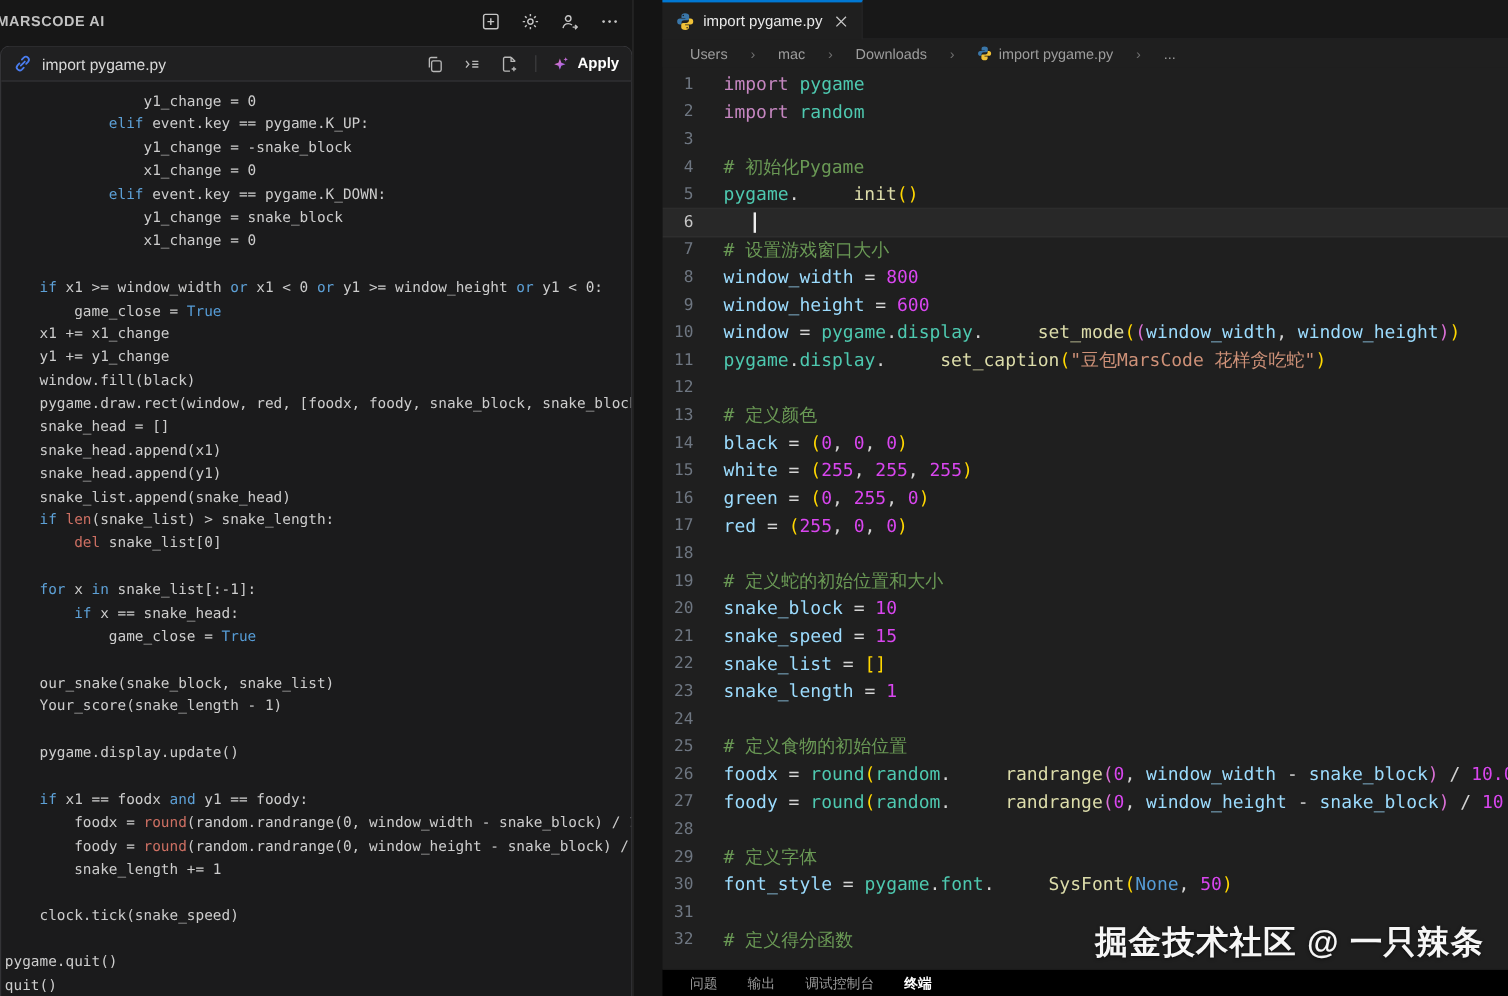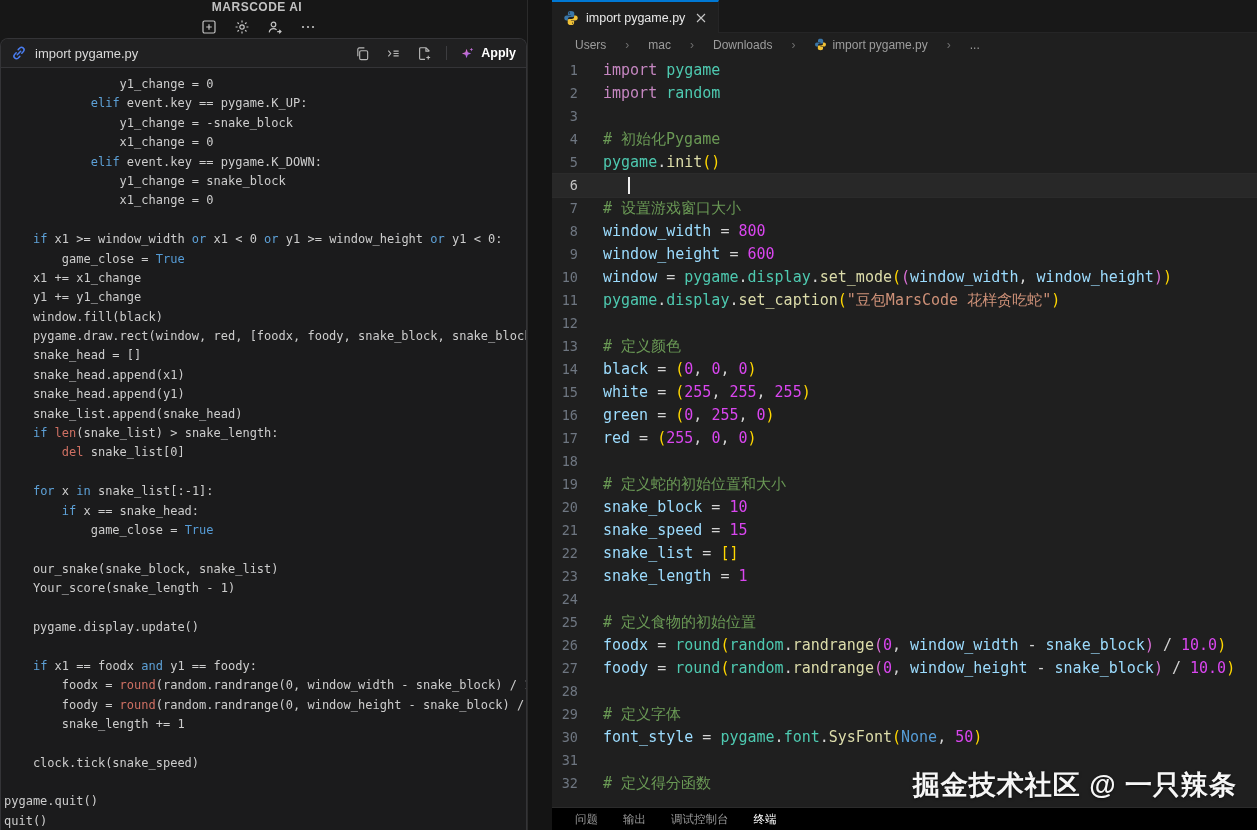--- a/index.html
+++ b/index.html
@@ -4,21 +4,21 @@
 <style>
   * { margin:0; padding:0; box-sizing:border-box; }
   html,body { background:#000; }
   .app {
     position:relative; width:1257px; height:830px; overflow:hidden;
     background:#141414; font-family:"Liberation Sans", sans-serif;
   }
 
   
   .ai-panel { position:absolute; left:0; top:0; width:528px; height:830px; background:#171717; border-right:1px solid #2b2b2b; }
-  .panel-header { height:36px; display:flex; align-items:center; justify-content:space-between; padding-right:10px;flex-direction:column; }
+  .panel-header { height:36px; display:flex; align-items:center; justify-content:space-between; padding-right:10px; }
   .panel-title { font-size:12px; font-weight:700; letter-spacing:.5px; color:#c2c2c2; margin-left:-3px; white-space:nowrap; }
   .panel-actions { display:flex; align-items:center; gap:15px; }
   .icon-btn { width:18px; height:18px; display:flex; align-items:center; justify-content:center; cursor:pointer; color:#c5c5c5; }
   .icon-btn svg { display:block; }
 
   .code-block { position:absolute; left:0; top:38px; width:527px; height:792px; background:#1b1b1c; border:1px solid #343437; border-bottom:none; border-radius:8px 8px 0 0; overflow:hidden; }
   .code-block-header { height:29px; background:#202021; border-bottom:1px solid #343437; display:flex; align-items:center; padding:0 10px 0 9px; gap:7px; }
   .cb-filename { font-size:13px; color:#d8d8d8; flex:1 1 auto; white-space:nowrap; overflow:hidden; }
   .cb-actions { display:flex; align-items:center; gap:13px; }
   .cb-sep { width:1px; height:14px; background:#3d3d40; }
@@ -49,32 +49,32 @@
   .code-row { position:relative; height:23px; display:flex; }
   .code-row .ln { flex:none; width:51px; text-align:right; padding-right:25px; color:#6e7681; font-size:13.5px; }
   .code-row .code-text { flex:1 1 auto; }
   .code-row.current { background:rgba(255,255,255,.045); box-shadow:0 1px 0 rgba(255,255,255,.055), 0 -1px 0 rgba(255,255,255,.055); }
   .code-row.current .ln { color:#c6c6c6; }
   .cursor { position:absolute; left:76px; top:3px; width:1.5px; height:17px; background:#eeeeee; }
 
   .ed .tk-d  { color:#d4d4d4; }
   .ed .tk-k  { color:#c586c0; }
   .ed .tk-m  { color:#4ec9b0; }
-  .ed .tk-f  { color:#dcdcaa; }
+  .ed .tk-f  { color:#dcdcaa;margin-left:45px; }
   .ed .tk-v  { color:#9cdcfe; }
   .ed .tk-n  { color:#d946ef; }
   .ed .tk-s  { color:#ce9178; }
   .ed .tk-c  { color:#6a9955; }
   .ed .tk-p1 { color:#ffd700; }
   .ed .tk-p2 { color:#da70d6; }
   .ed .tk-cn { color:#569cd6;text-align:center; }
 
   .bottom-panel { position:absolute; left:0; right:0; bottom:0; height:23px; background:#000000; border-top:1px solid #2b2b2b; display:flex; align-items:center; gap:25px; padding-left:23px; }
   .bp-tab { font-size:11.5px; color:#999999; cursor:pointer; white-space:nowrap; }
-  .bp-tab.active { color:#ffffff; font-weight:400; }
+  .bp-tab.active { color:#ffffff; font-weight:700; }
 
   .watermark { position:absolute; right:20px; bottom:27px; font-size:27px; font-weight:700; letter-spacing:1px; color:#f6f6f6; text-shadow:0 1px 3px rgba(0,0,0,.55); white-space:nowrap; }
 </style>
 </head>
 <body>
 
 <div class="app">
 
   <aside class="ai-panel">
     <div class="panel-header">

